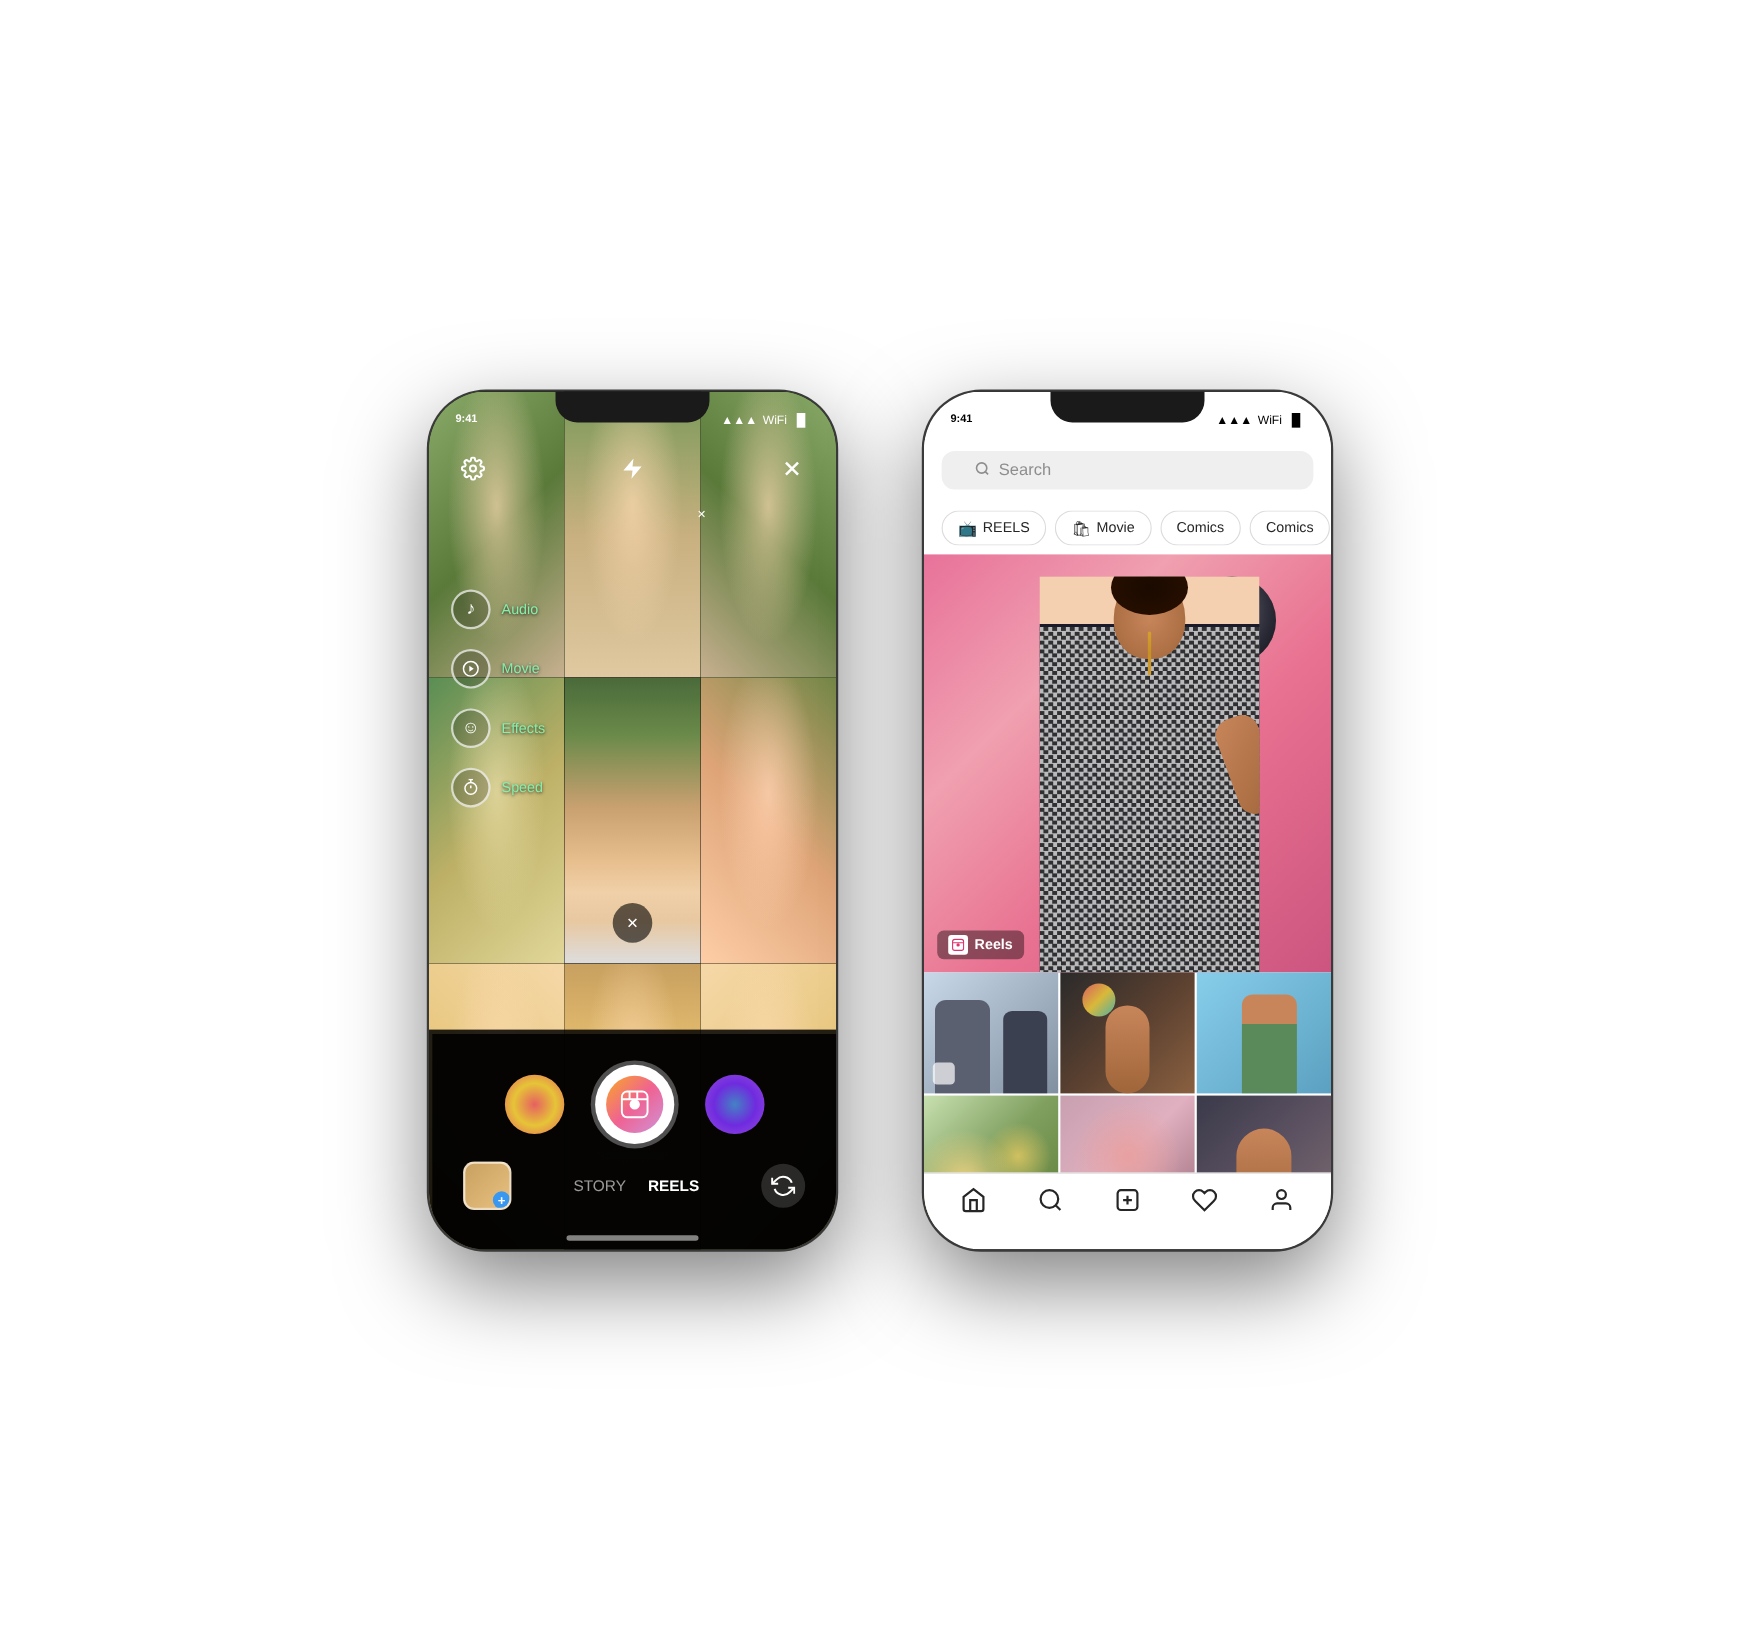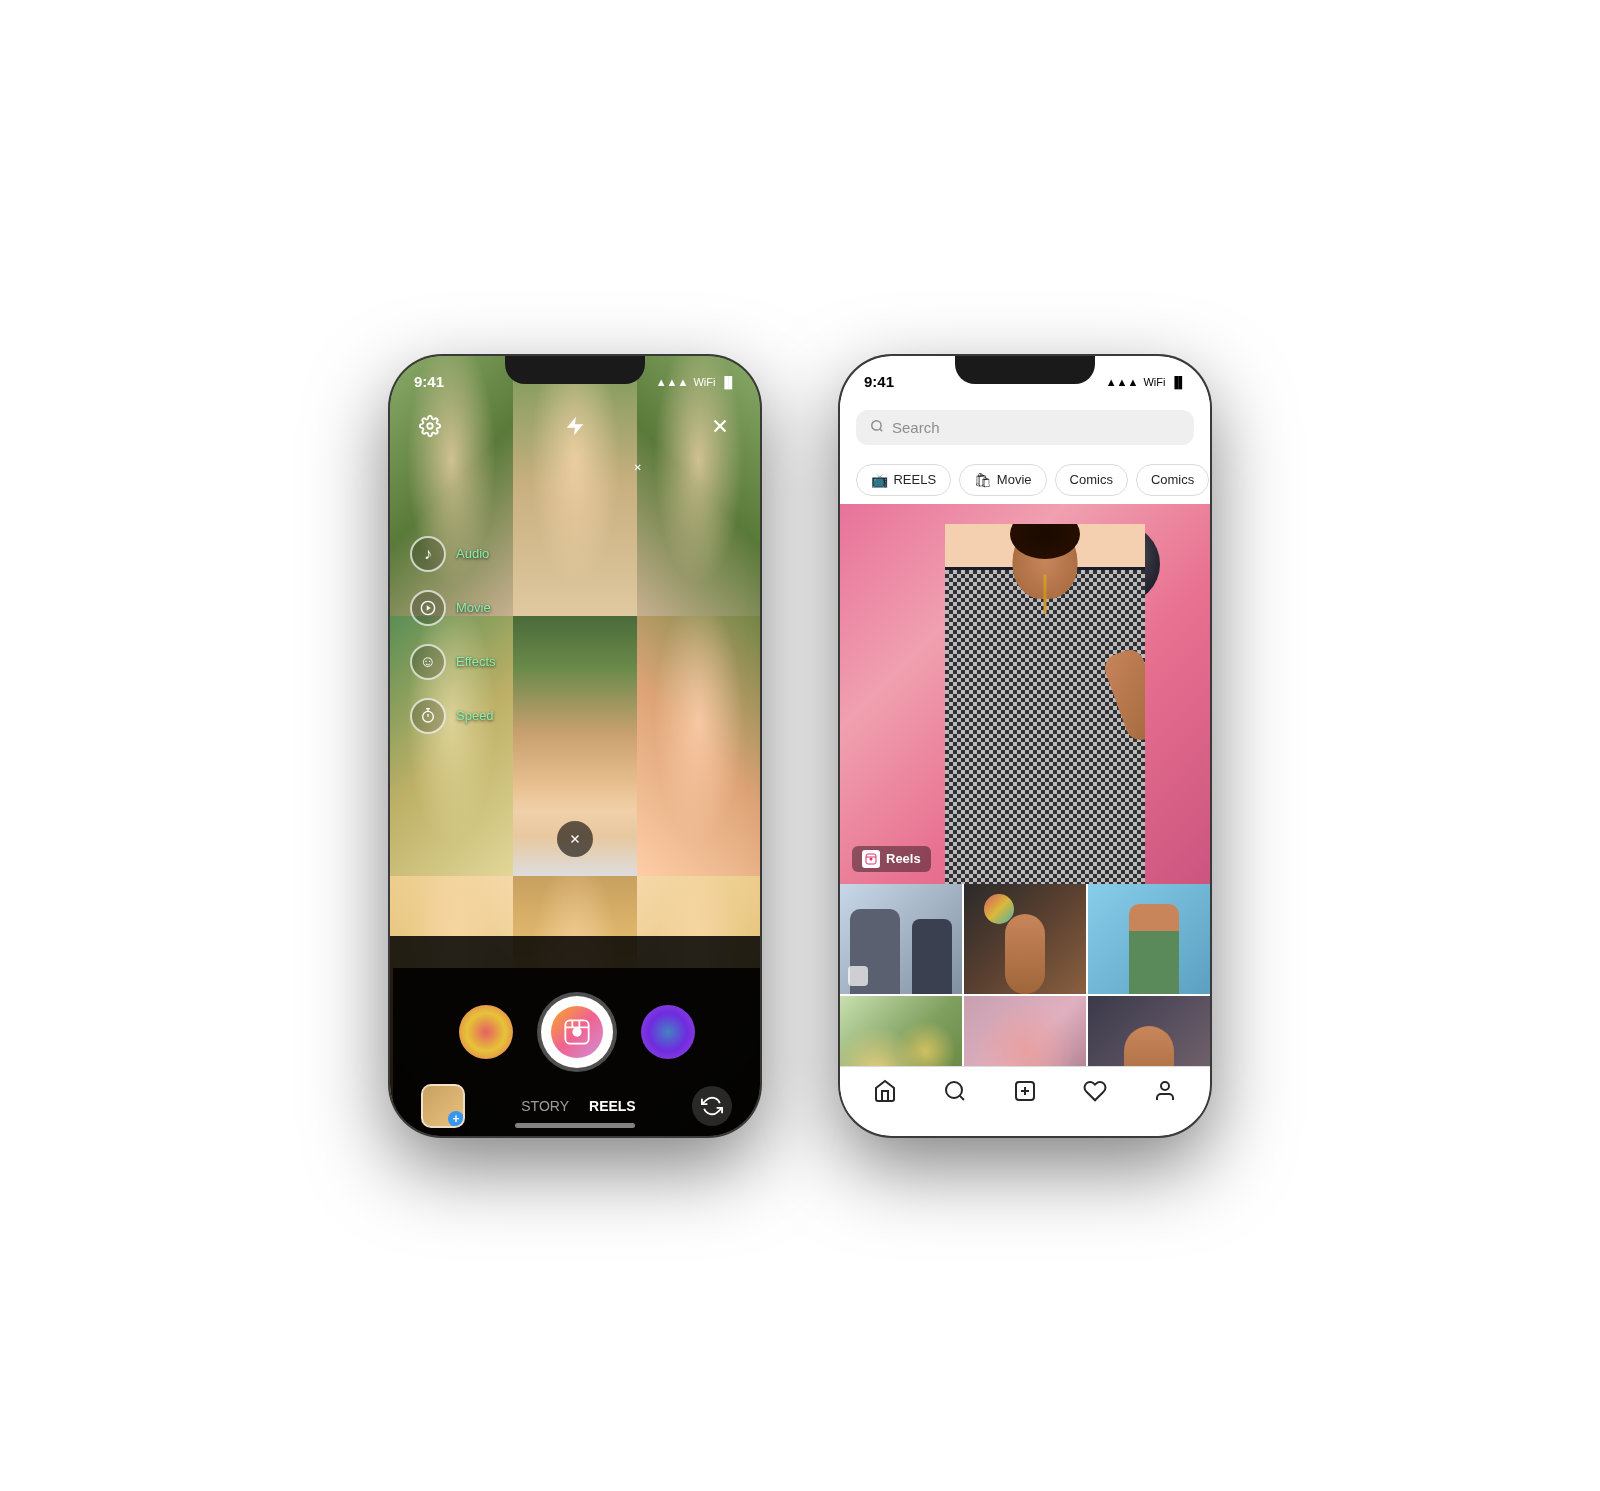--- a/index.html
+++ b/index.html
@@ -48,21 +48,21 @@
       left: 0;
       right: 0;
       height: 44px;
       display: flex;
       align-items: center;
       justify-content: space-between;
       padding: 8px 24px 0;
       z-index: 90;
     }
     .status-time {
-      font-size: 15px;
+      font-size: 10px;
       font-weight: 600;
       color: white;
     }
     .status-icons {
       display: flex;
       align-items: center;
       gap: 5px;
       font-size: 11px;
       color: white;
     }
@@ -241,21 +241,21 @@
       align-items: center;
       justify-content: center;
       color: white;
       font-size: 16px;
     }
 
     
     .cam-bottom {
       position: absolute;
       bottom: 0; left: 3px; right: 0;
-      height: 168px;
+      height: 196px;
       background: rgba(0,0,0,0.85);
       display: flex;
       flex-direction: column;
       align-items: center;
     }
 
     .cam-record-row {
       display: flex;
       align-items: center;
       justify-content: center;
@@ -386,21 +386,21 @@
       top: 44px;
       left: 0; right: 0;
       padding: 10px 16px 8px;
       background: white;
       z-index: 10;
     }
 
     .search-bar {
       background: #efefef;
       border-radius: 12px;
-      padding: 9px 14px;
+      padding: 9px 30px;
       display: flex;
       align-items: flex-end;
       gap: 8px;
     }
     .search-icon-svg {
       color: #8e8e8e;
       font-size: 14px;
     }
     .search-placeholder {
       font-size: 15px;

